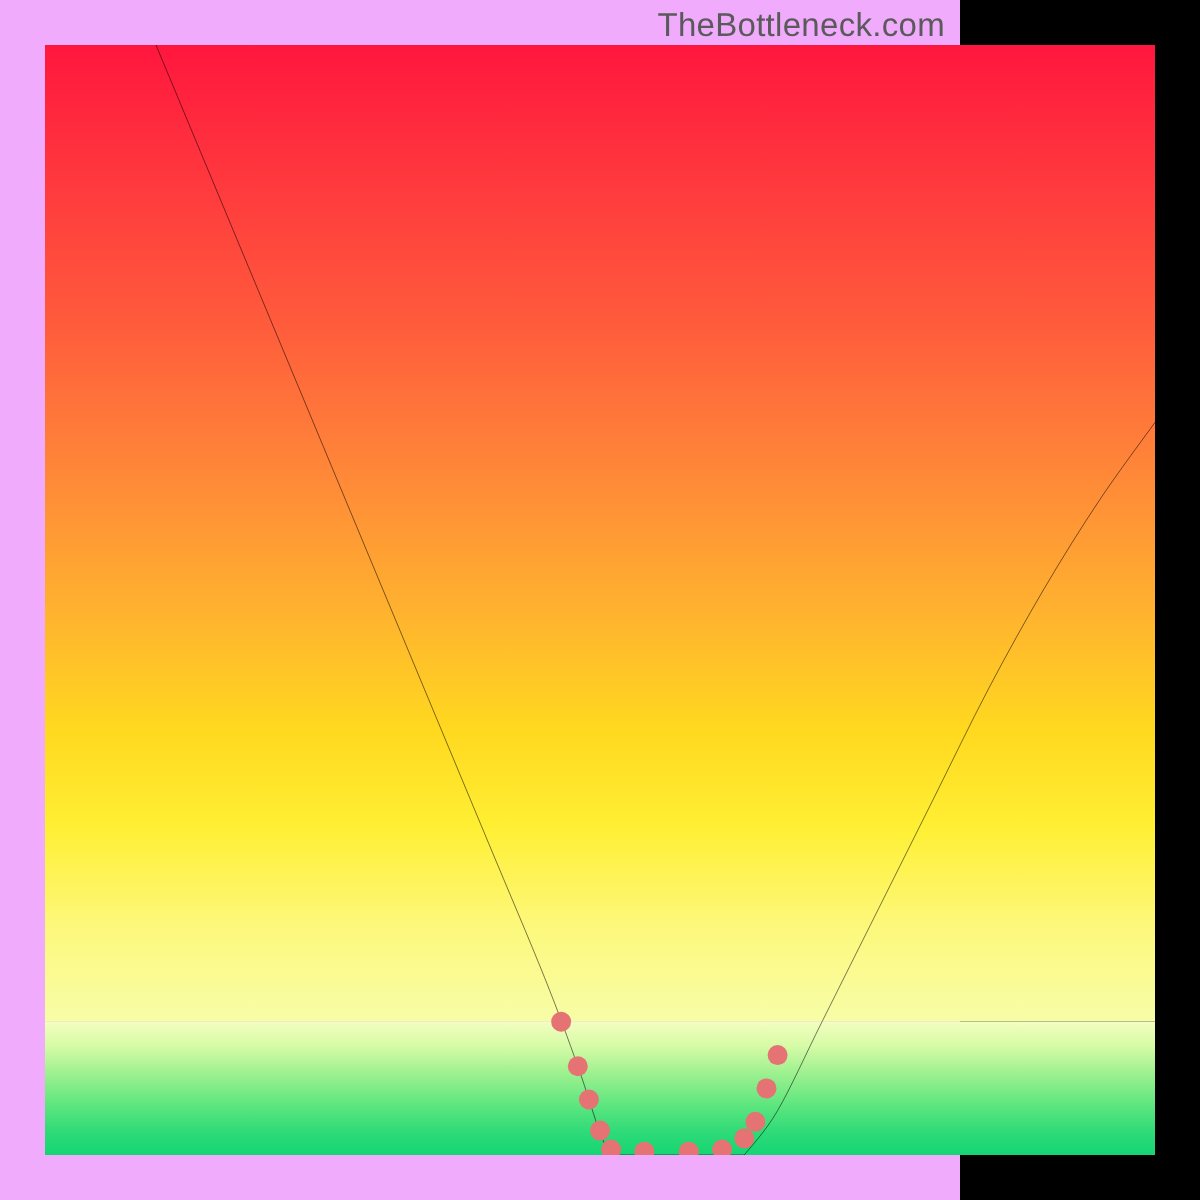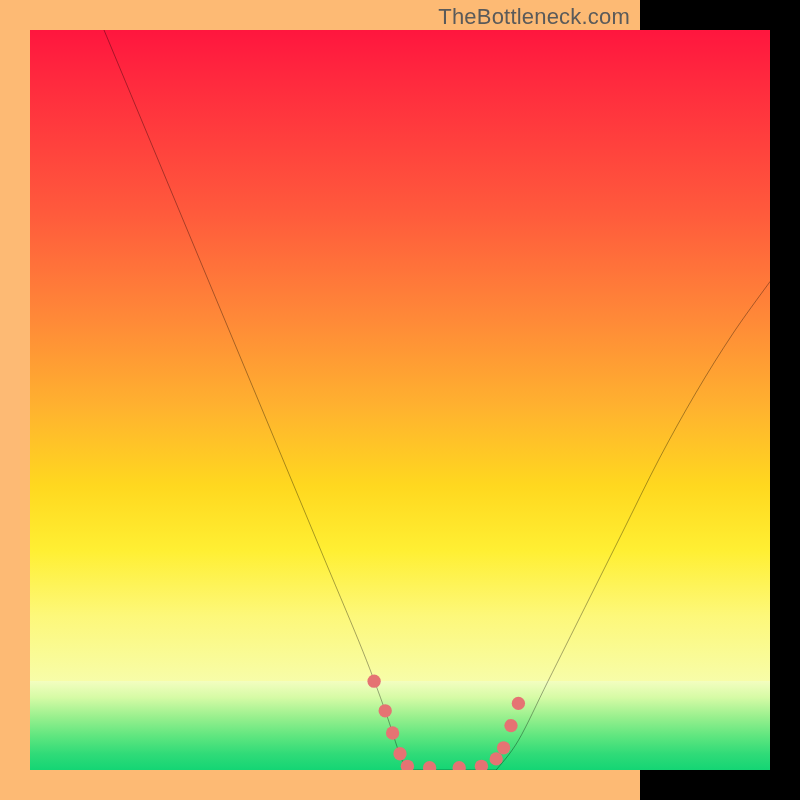--- a/index.html
+++ b/index.html
@@ -8,21 +8,21 @@
     width: 800px;
     height: 800px;
     background: #000;
     font-family: Arial, Helvetica, sans-serif;
     overflow: hidden;
   }
   .frame {
     position: relative;
     width: 640px;
     height: 800px;
-    background: #fdba74;
+    background: #f0abfc;
   }
   .watermark {
     position: absolute;
     top: 4px;
     right: 10px;
     color: #5a5a5a;
     font-size: 22px;
     font-weight: 500;
     letter-spacing: 0.2px;
     z-index: 50;

